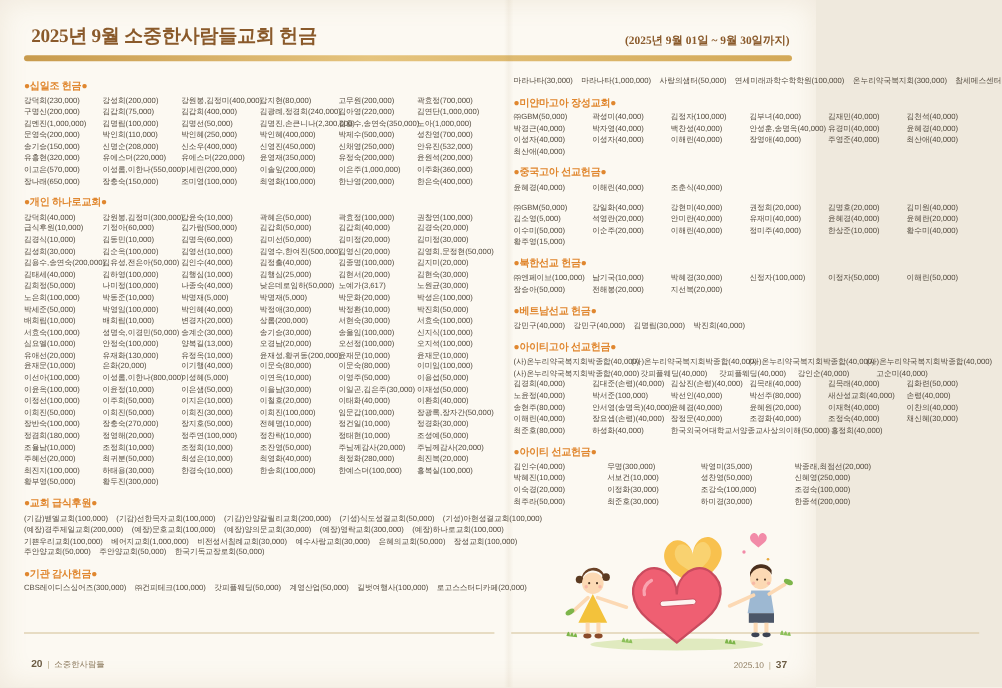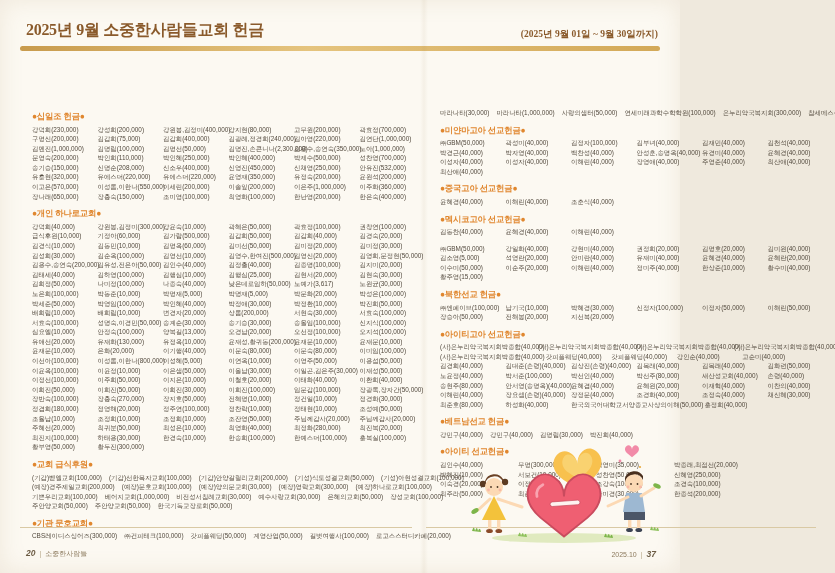--- a/index.html
+++ b/index.html
@@ -14,37 +14,37 @@
   .fold{position:absolute;left:420px;top:0;width:8px;height:100%;
         background:linear-gradient(90deg,rgba(150,120,70,0) 0%,rgba(150,120,70,.07) 50%,rgba(150,120,70,0) 100%);}
   .header{display:flex;justify-content:space-between;align-items:flex-end;
           padding:20px 22px 0 26px;}
   .title{font-family:"Liberation Serif",serif;font-weight:bold;font-size:16px;
          color:var(--brown);letter-spacing:-0.3px;}
   .daterange{font-family:"Liberation Serif",serif;font-weight:bold;font-size:9.5px;color:var(--brown);}
   .underline{margin:5px 20px 0 20px;height:5px;border-radius:3px;
              background:linear-gradient(90deg,#c append,#0000);
              background:linear-gradient(90deg,#c89b4d,#e5c47e 45%,#d3a958);}
-  .pages{display:flex;gap:16px;padding:12px 24px 0 32px;margin-top:45px;}
+  .pages{display:flex;gap:16px;padding:12px 24px 0 20px;}
   .page{width:392px;position:relative;}
   .section{margin-bottom:7px;}
   .sec-title{color:var(--orange);font-weight:bold;font-size:8.4px;margin:3px 0 2.5px 0;
              letter-spacing:-0.2px;}
   .row{display:flex;line-height:9.6px;}
   .entry{font-size:6.4px;color:var(--entry);white-space:nowrap;}
   .grid .entry{min-width:64.5px;padding-right:1px;}
   .flow .entry{margin-right:7px;}
   .w77 .entry{min-width:77px;}
   .foot-line{position:absolute;height:1px;background:var(--line);bottom:45px;}
   .foot-line.l{left:20px;width:392px;}
   .foot-line.r{left:426px;width:390px;}
   .footer{position:absolute;bottom:14px;font-size:7px;color:var(--foot);}
   .footer.l{left:26px;}
   .footer.r{right:24px;}
-  .footer .pagenum{font-size:8.5px;font-weight:bold;color:#6b5b43;font-style:italic;}
+  .footer .pagenum{font-size:8.5px;font-weight:bold;color:#6b5b43;}
   .footer .sep{margin:0 4px;color:#b7a888;}
   .illus{position:absolute;right:16px;bottom:24px;z-index:3;}
 </style>
 </head>
 <body>
 
 <div class="sheet">
   <div class="fold"></div>
 
   <div class="header">
@@ -337,21 +337,21 @@
             <span class="entry">은혜의교회(50,000)</span>
             <span class="entry">장성교회(100,000)</span>
           </div>
           <div class="row">
             <span class="entry">주안양교회(50,000)</span>
             <span class="entry">주안양교회(50,000)</span>
             <span class="entry">한국기독교장로회(50,000)</span>
           </div>
         </div>
         <div class="section flow">
-          <div class="sec-title">●기관 문호교회●</div>
+          <div class="sec-title">●기관 감사헌금●</div>
           <div class="row">
             <span class="entry">CBS레이디스싱어즈(300,000)</span>
             <span class="entry">㈜건피테크(100,000)</span>
             <span class="entry">갓피플웨딩(50,000)</span>
             <span class="entry">계영산업(50,000)</span>
             <span class="entry">길벗여행사(100,000)</span>
             <span class="entry">로고스스터디카페(20,000)</span>
           </div>
         </div>
       </div>
@@ -360,21 +360,21 @@
           <div class="row">
             <span class="entry">마라나타(30,000)</span>
             <span class="entry">마라나타(1,000,000)</span>
             <span class="entry">사랑의샘터(50,000)</span>
             <span class="entry">연세미래과학수학학원(100,000)</span>
             <span class="entry">온누리약국복지회(300,000)</span>
             <span class="entry">참세메스센터(50,000)</span>
           </div>
         </div>
         <div class="section grid">
-          <div class="sec-title">●미얀마고아 선교헌금●</div>
+          <div class="sec-title">●미얀마고아 장성교회●</div>
           <div class="row">
             <span class="entry">㈜GBM(50,000)</span>
             <span class="entry">곽성미(40,000)</span>
             <span class="entry">김정자(100,000)</span>
             <span class="entry">김부녀(40,000)</span>
             <span class="entry">김재민(40,000)</span>
             <span class="entry">김천석(40,000)</span>
           </div>
           <div class="row">
             <span class="entry">박경근(40,000)</span>
@@ -398,28 +398,20 @@
         </div>
         <div class="section grid">
           <div class="sec-title">●중국고아 선교헌금●</div>
           <div class="row">
             <span class="entry">윤혜경(40,000)</span>
             <span class="entry">이해린(40,000)</span>
             <span class="entry">조춘식(40,000)</span>
           </div>
         </div>
         <div class="section grid">
-          <div class="sec-title">●멕시코고아 선교헌금●</div>
-          <div class="row">
-            <span class="entry">김동찬(40,000)</span>
-            <span class="entry">윤혜경(40,000)</span>
-            <span class="entry">이해린(40,000)</span>
-          </div>
-        </div>
-        <div class="section grid">
           <div class="row">
             <span class="entry">㈜GBM(50,000)</span>
             <span class="entry">강일화(40,000)</span>
             <span class="entry">강현미(40,000)</span>
             <span class="entry">권정희(20,000)</span>
             <span class="entry">김명호(20,000)</span>
             <span class="entry">김미원(40,000)</span>
           </div>
           <div class="row">
             <span class="entry">김소영(5,000)</span>
@@ -450,20 +442,29 @@
             <span class="entry">신정자(100,000)</span>
             <span class="entry">이정자(50,000)</span>
             <span class="entry">이해린(50,000)</span>
           </div>
           <div class="row">
             <span class="entry">장승아(50,000)</span>
             <span class="entry">전해봉(20,000)</span>
             <span class="entry">지선복(20,000)</span>
           </div>
         </div>
+        <div class="section flow">
+          <div class="sec-title">●베트남선교 헌금●</div>
+          <div class="row">
+            <span class="entry">강민구(40,000)</span>
+            <span class="entry">강민구(40,000)</span>
+            <span class="entry">김명림(30,000)</span>
+            <span class="entry">박진희(40,000)</span>
+          </div>
+        </div>
         <div class="section grid">
           <div class="sec-title">●아이티고아 선교헌금●</div>
           <div class="row">
             <span class="entry">(사)온누리약국복지회박종합(40,000)</span>
             <span class="entry">(사)온누리약국복지회박종합(40,000)</span>
             <span class="entry">(사)온누리약국복지회박종합(40,000)</span>
             <span class="entry">(사)온누리약국복지회박종합(40,000)</span>
           </div>
           <div class="row">
             <span class="entry">(사)온누리약국복지회박종합(40,000)</span>
@@ -502,29 +503,20 @@
             <span class="entry">장정문(40,000)</span>
             <span class="entry">조경화(40,000)</span>
             <span class="entry">조정숙(40,000)</span>
             <span class="entry">채신혜(30,000)</span>
           </div>
           <div class="row">
             <span class="entry">최준호(80,000)</span>
             <span class="entry">하성화(40,000)</span>
             <span class="entry">한국외국어대학교서양종교사상의이해(50,000)</span>
             <span class="entry">홍정희(40,000)</span>
-          </div>
-        </div>
-        <div class="section flow">
-          <div class="sec-title">●베트남선교 헌금●</div>
-          <div class="row">
-            <span class="entry">강민구(40,000)</span>
-            <span class="entry">강민구(40,000)</span>
-            <span class="entry">김명림(30,000)</span>
-            <span class="entry">박진희(40,000)</span>
           </div>
         </div>
         <div class="section grid w77">
           <div class="sec-title">●아이티 선교헌금●</div>
           <div class="row">
             <span class="entry">김인수(40,000)</span>
             <span class="entry">무명(300,000)</span>
             <span class="entry">박영미(35,000)</span>
             <span class="entry">박종래,최점선(20,000)</span>
           </div>

